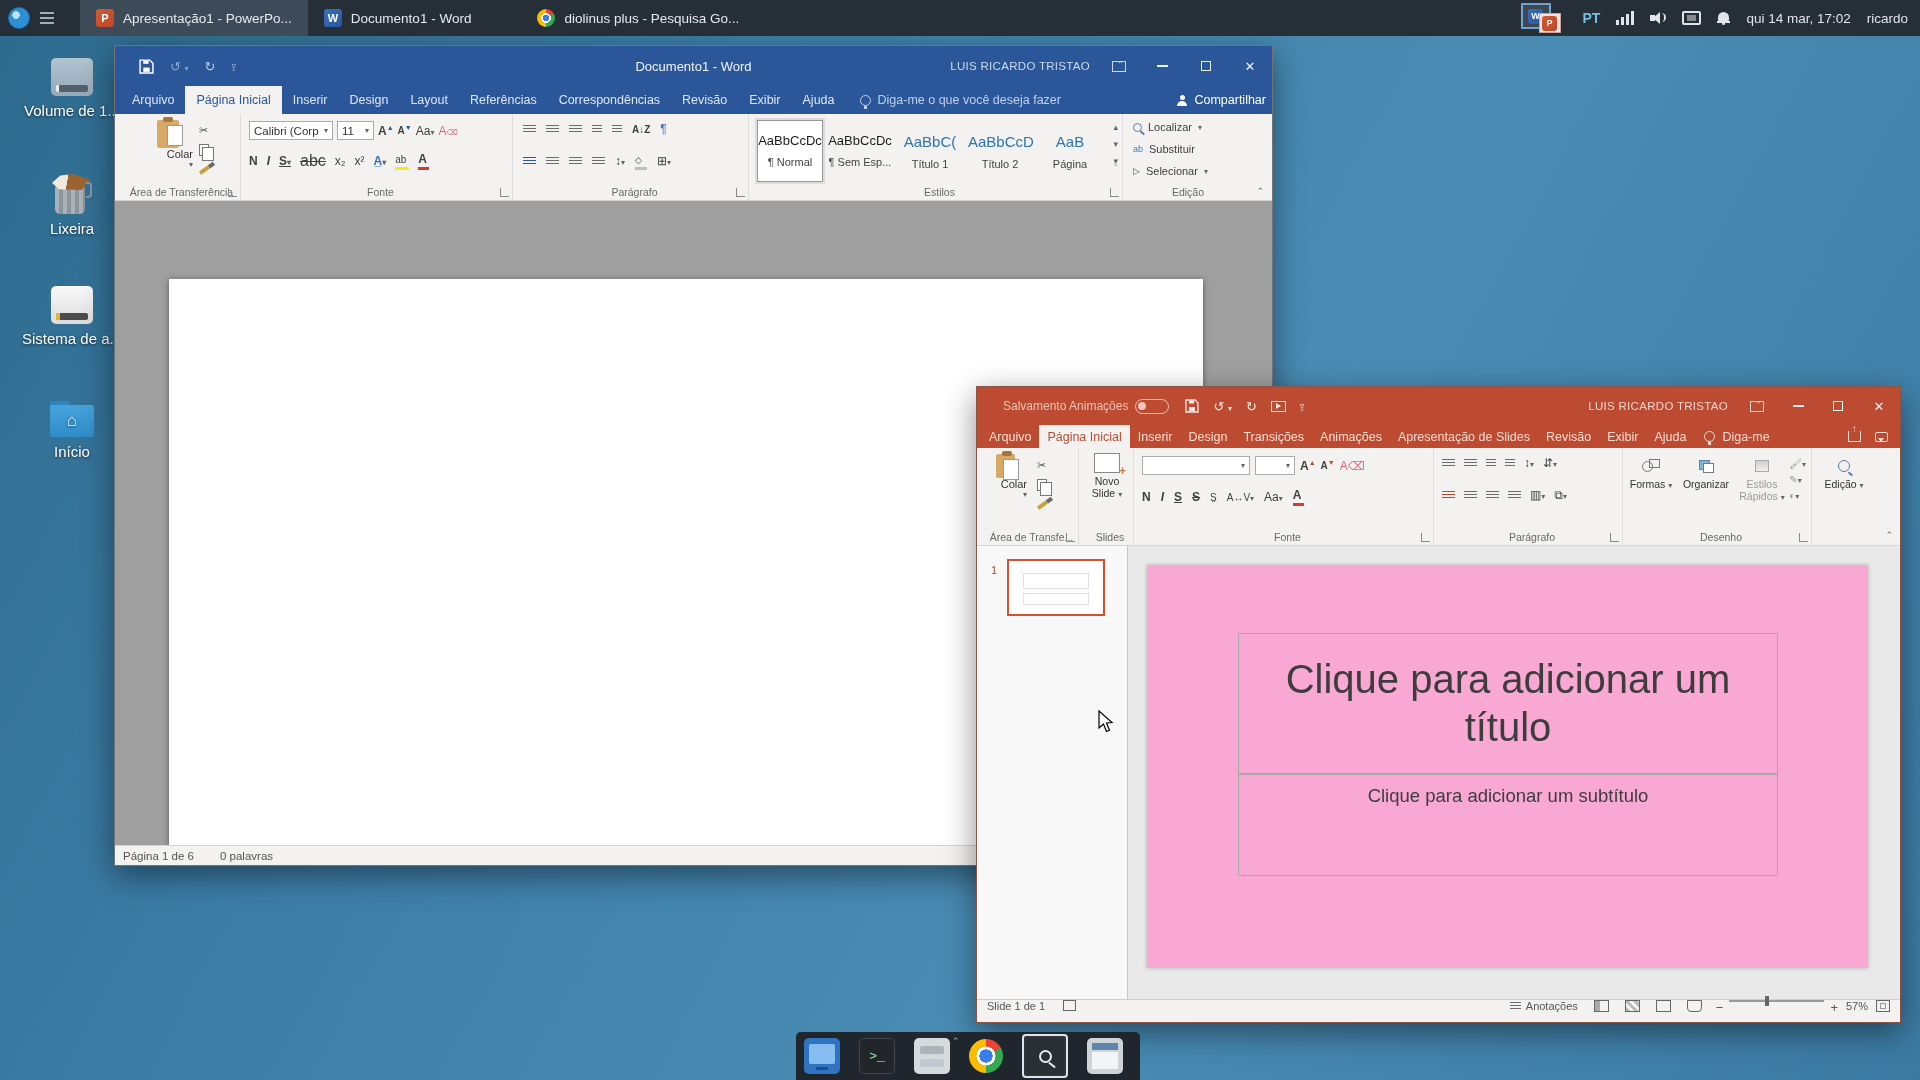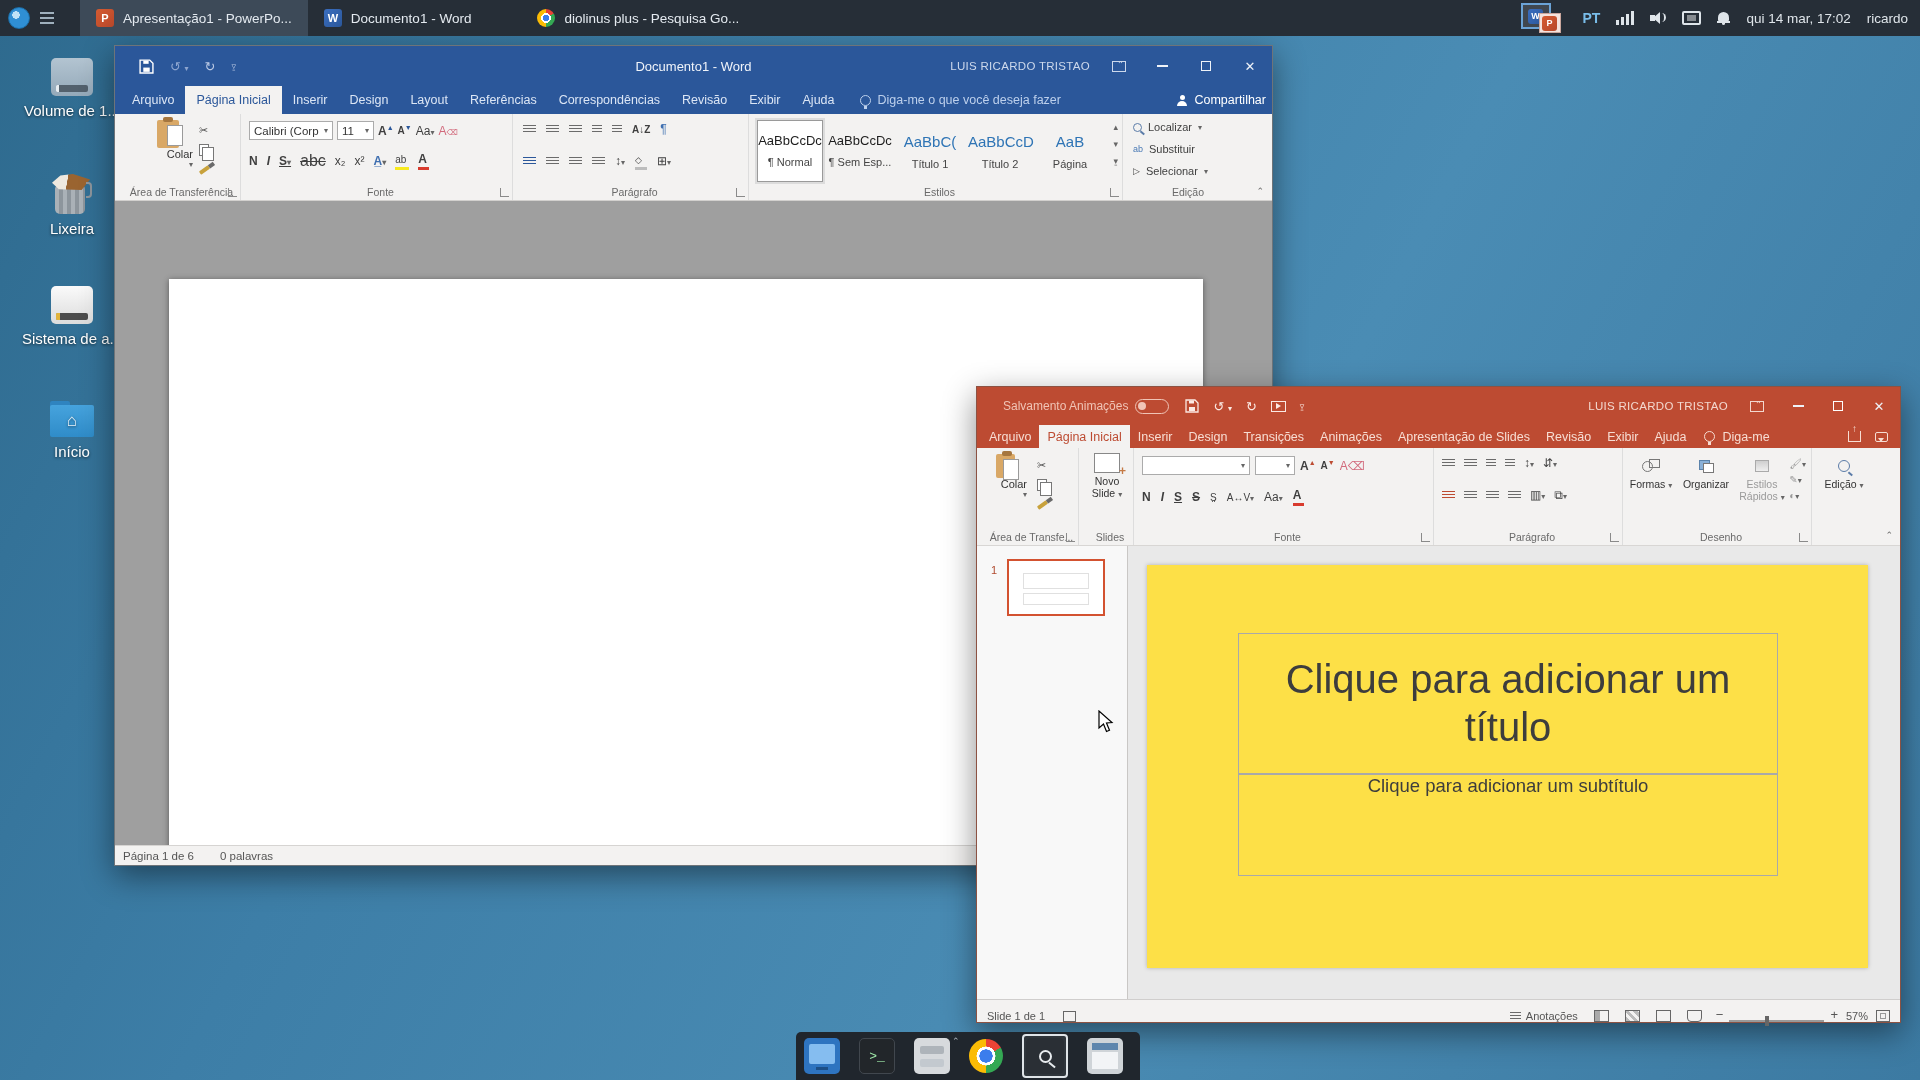--- a/index.html
+++ b/index.html
@@ -164,27 +164,27 @@
   .arrange-ic{position:relative;width:15px;height:13px;}
   .arrange-ic::before{content:"";position:absolute;left:0;top:0;width:9px;height:8px;background:#8ab1d8;border:1px solid #5b83ab;}
   .arrange-ic::after{content:"";position:absolute;right:0;bottom:0;width:9px;height:8px;background:#fff;border:1px solid #777;}
   .qstyle-ic{width:14px;height:12px;background:linear-gradient(#cfcfcf,#efefef);border:1px solid #aaa;}
   .p-body{position:absolute;left:0;right:0;top:159px;bottom:23px;}
   .p-panel{position:absolute;left:0;top:0;bottom:0;width:151px;background:#f8f8f8;border-right:1px solid #c9c7c5;}
   .thumbnum{position:absolute;left:14px;top:18px;font-size:11px;color:#b04a2e;}
   .thumb{position:absolute;left:30px;top:13px;width:98px;height:57px;background:#fff;border:2px solid #d35230;}
   .thumb i{position:absolute;border:1px solid #e0e0e0;}
   .p-editor{position:absolute;left:151px;right:0;top:0;bottom:0;background:#e9e9e9;}
-  .slide{position:absolute;left:19px;top:19px;width:721px;height:403px;background:#fde047;box-shadow:0 0 4px rgba(0,0,0,.25);}
+  .slide{position:absolute;left:19px;top:19px;width:721px;height:403px;background:#f9a8d4;box-shadow:0 0 4px rgba(0,0,0,.25);}
   .ph{position:absolute;left:91px;width:540px;border:1px solid #a9a9a9;}
   .ph.title{top:68px;height:141px;display:flex;align-items:center;justify-content:center;text-align:center;
     font-size:40px;line-height:1.18;color:#3d3d3d;}
-  .ph.subtitle{top:209px;height:102px;text-align:center;font-size:18.5px;color:#3d3d3d;}
+  .ph.subtitle{top:209px;height:102px;text-align:center;padding-top:10px;font-size:18.5px;color:#3d3d3d;}
   .p-status{position:absolute;left:0;right:0;bottom:0;height:23px;background:#f3f2f1;border-top:1px solid #d0cecd;
-    display:flex;align-items:flex-end;font-size:11px;color:#555;}
+    display:flex;align-items:flex-start;font-size:11px;color:#555;}
   .p-status .viewic{width:15px;height:12px;border:1px solid #666;position:relative;margin:0 8px;}
   .zoomtrack{width:95px;height:2px;background:#9a9a9a;position:relative;margin:0 6px;}
   .zoomhandle{position:absolute;left:36px;top:-4px;width:4px;height:10px;background:#666;}
   .fitic{width:14px;height:12px;border:1px solid #666;margin:0 10px 0 8px;position:relative;}
   .fitic::after{content:"";position:absolute;left:3px;top:2px;right:3px;bottom:2px;border:1px solid #999;}
 
   
   .dock{left:796px;top:1032px;width:344px;height:48px;background:#20262d;border-radius:5px 5px 0 0;z-index:40;
     display:flex;align-items:center;gap:19px;padding:0 8px;}
   .dkic{width:36px;height:36px;border-radius:5px;position:relative;flex:none;}

